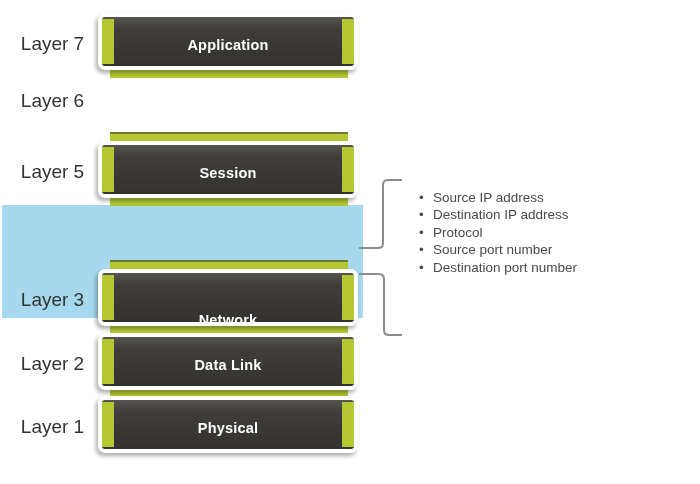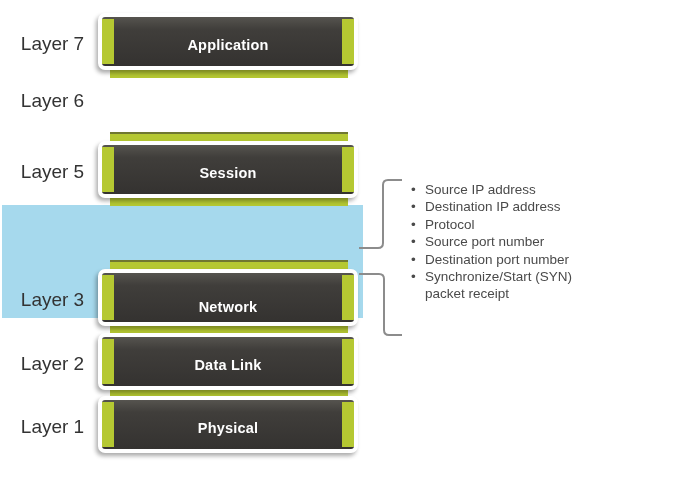--- a/index.html
+++ b/index.html
@@ -34,29 +34,29 @@
     background:linear-gradient(180deg,#56544f 0%,#403e3b 25%,#343230 100%);
     display:flex;align-items:center;justify-content:center;
   }
   .bar{position:absolute;top:2px;bottom:2px;width:12px;background:var(--green);}
   .bar-l{left:0;}
   .bar-r{right:0;}
   .box-title{
     color:#ffffff;font-weight:bold;font-size:14.5px;letter-spacing:.2px;
     position:relative;top:3px;white-space:nowrap;
   }
-  .row-network .box-title{top:9px;}
+  .row-network .box-title{top:22px;}
   .status-icons{position:absolute;left:178px;top:1px;}
   .icon-prohibit circle,.icon-prohibit line{stroke:var(--red);stroke-width:3.5px;fill:none;}
   .icon-check{stroke:var(--check);stroke-width:5.5px;fill:none;}
   .callout{
     position:absolute;left:410px;top:181px;width:200px;z-index:2;
     font-size:13.5px;line-height:17.4px;color:var(--bullet);
   }
-  .callout ul{margin:0;padding:0;list-style:none;}
+  .callout ul{margin:8px;padding:0;list-style:none;}
   .callout li{position:relative;padding-left:15px;white-space:pre-line;}
   .callout li::before{content:"\2022";position:absolute;left:1px;top:0;}
 </style>
 </head>
 <body>
 
 <div class="canvas">
 
   <div class="highlight"></div>
 
@@ -132,18 +132,16 @@
     </div>
   </div>
 
   <div class="callout">
     <ul>
       <li>Source IP address</li>
       <li>Destination IP address</li>
       <li>Protocol</li>
       <li>Source port number</li>
       <li>Destination port number</li>
-      <li>Synchronize/Start (SYN)
-packet receipt</li>
     </ul>
   </div>
 
 </div>
 
 </body></html>

